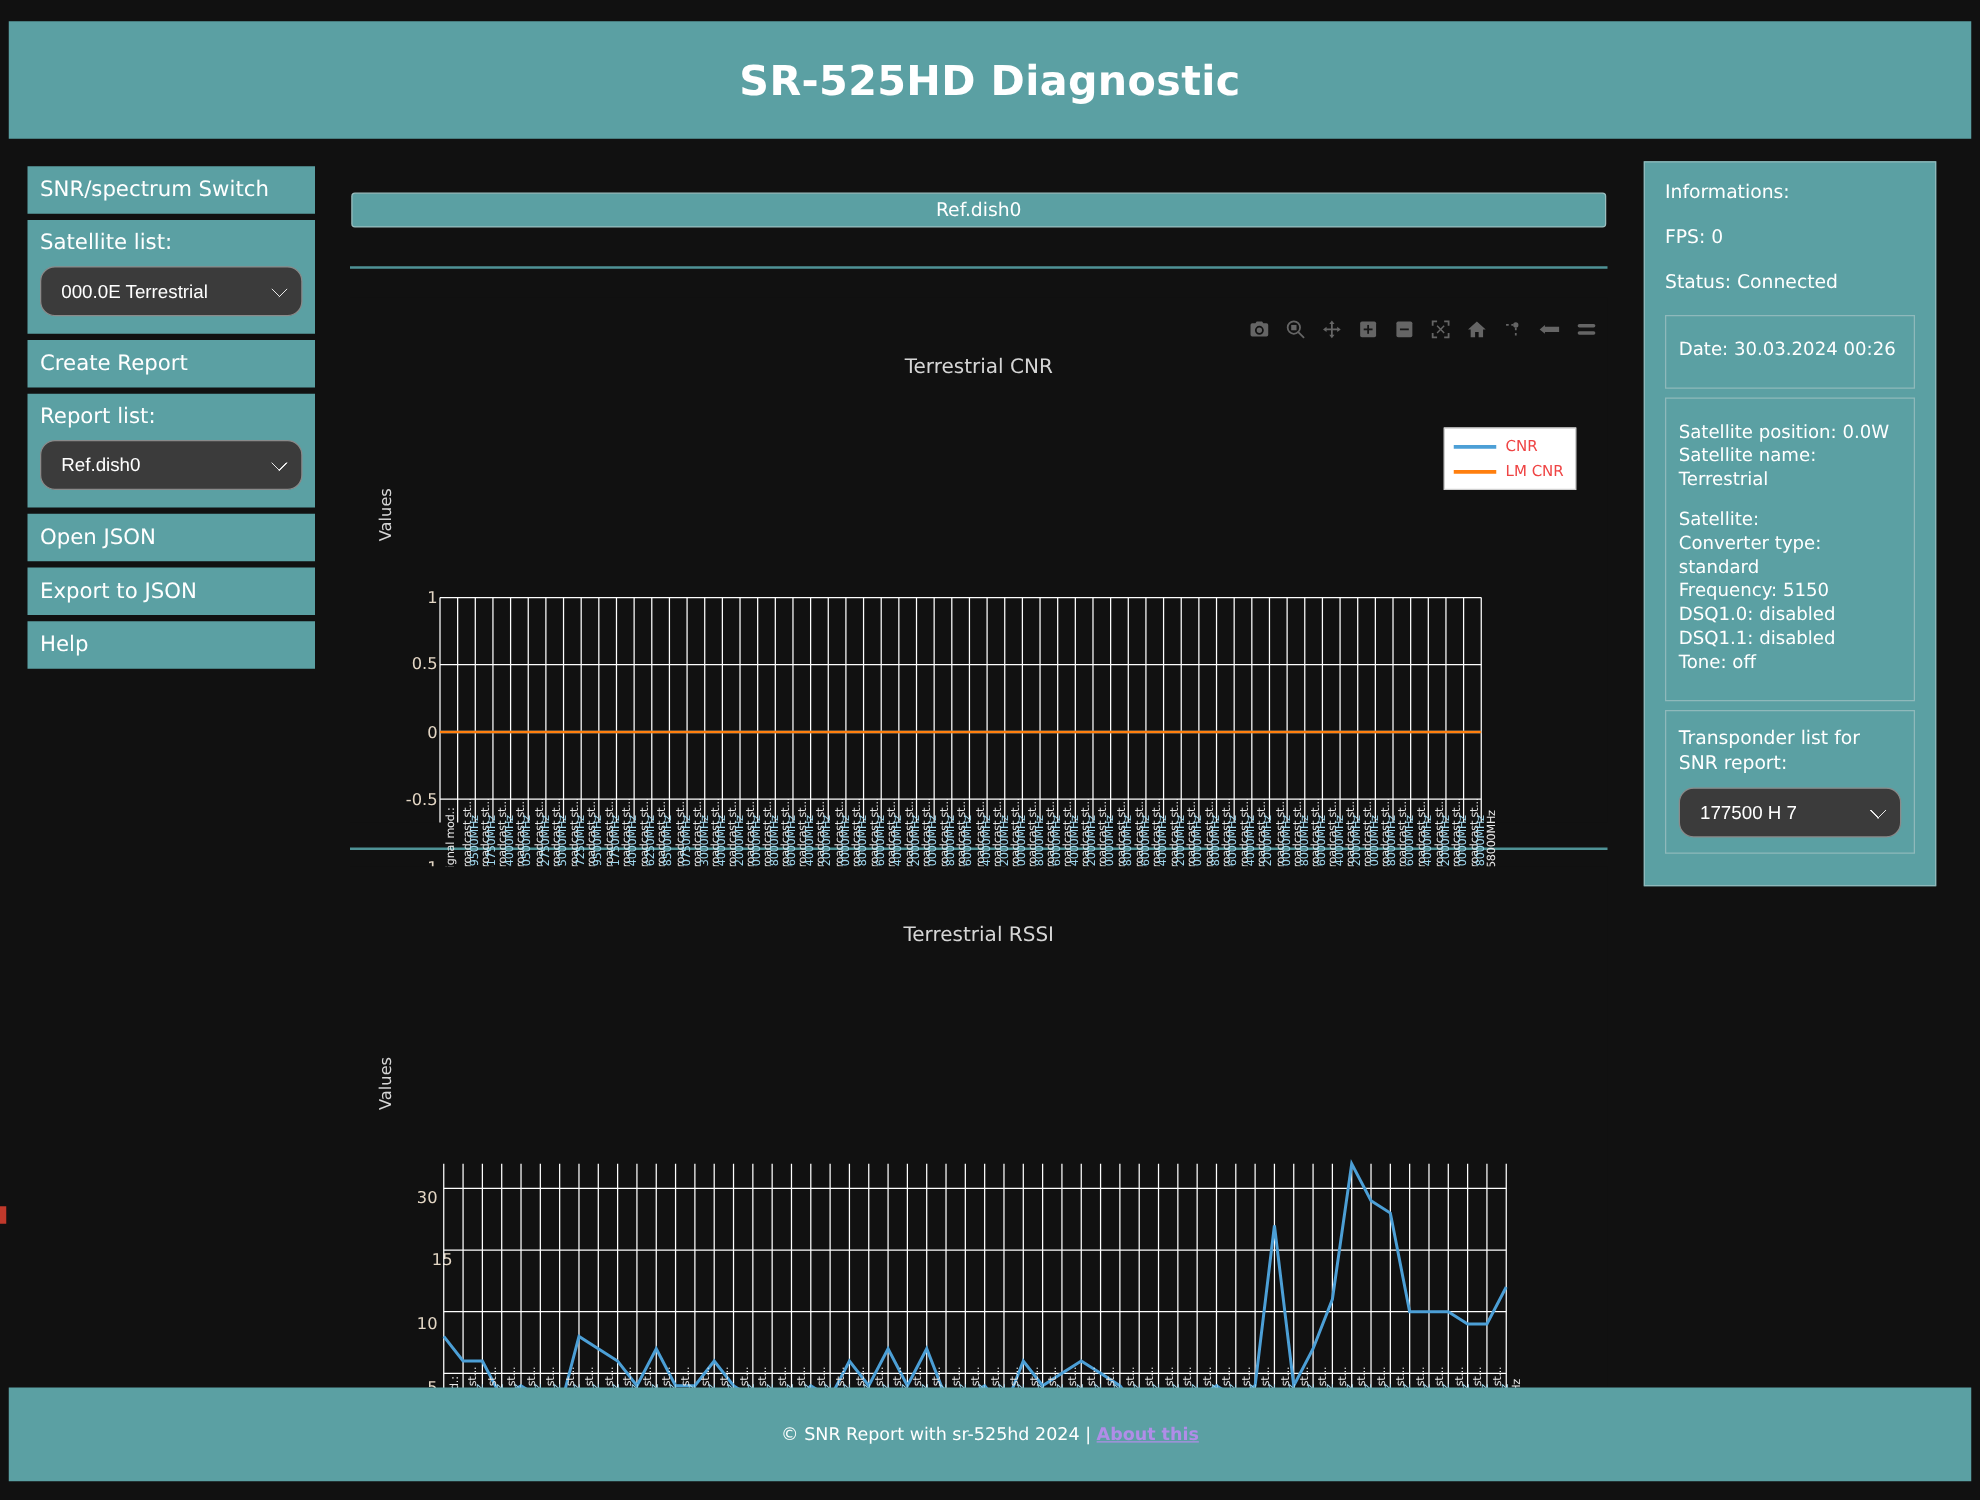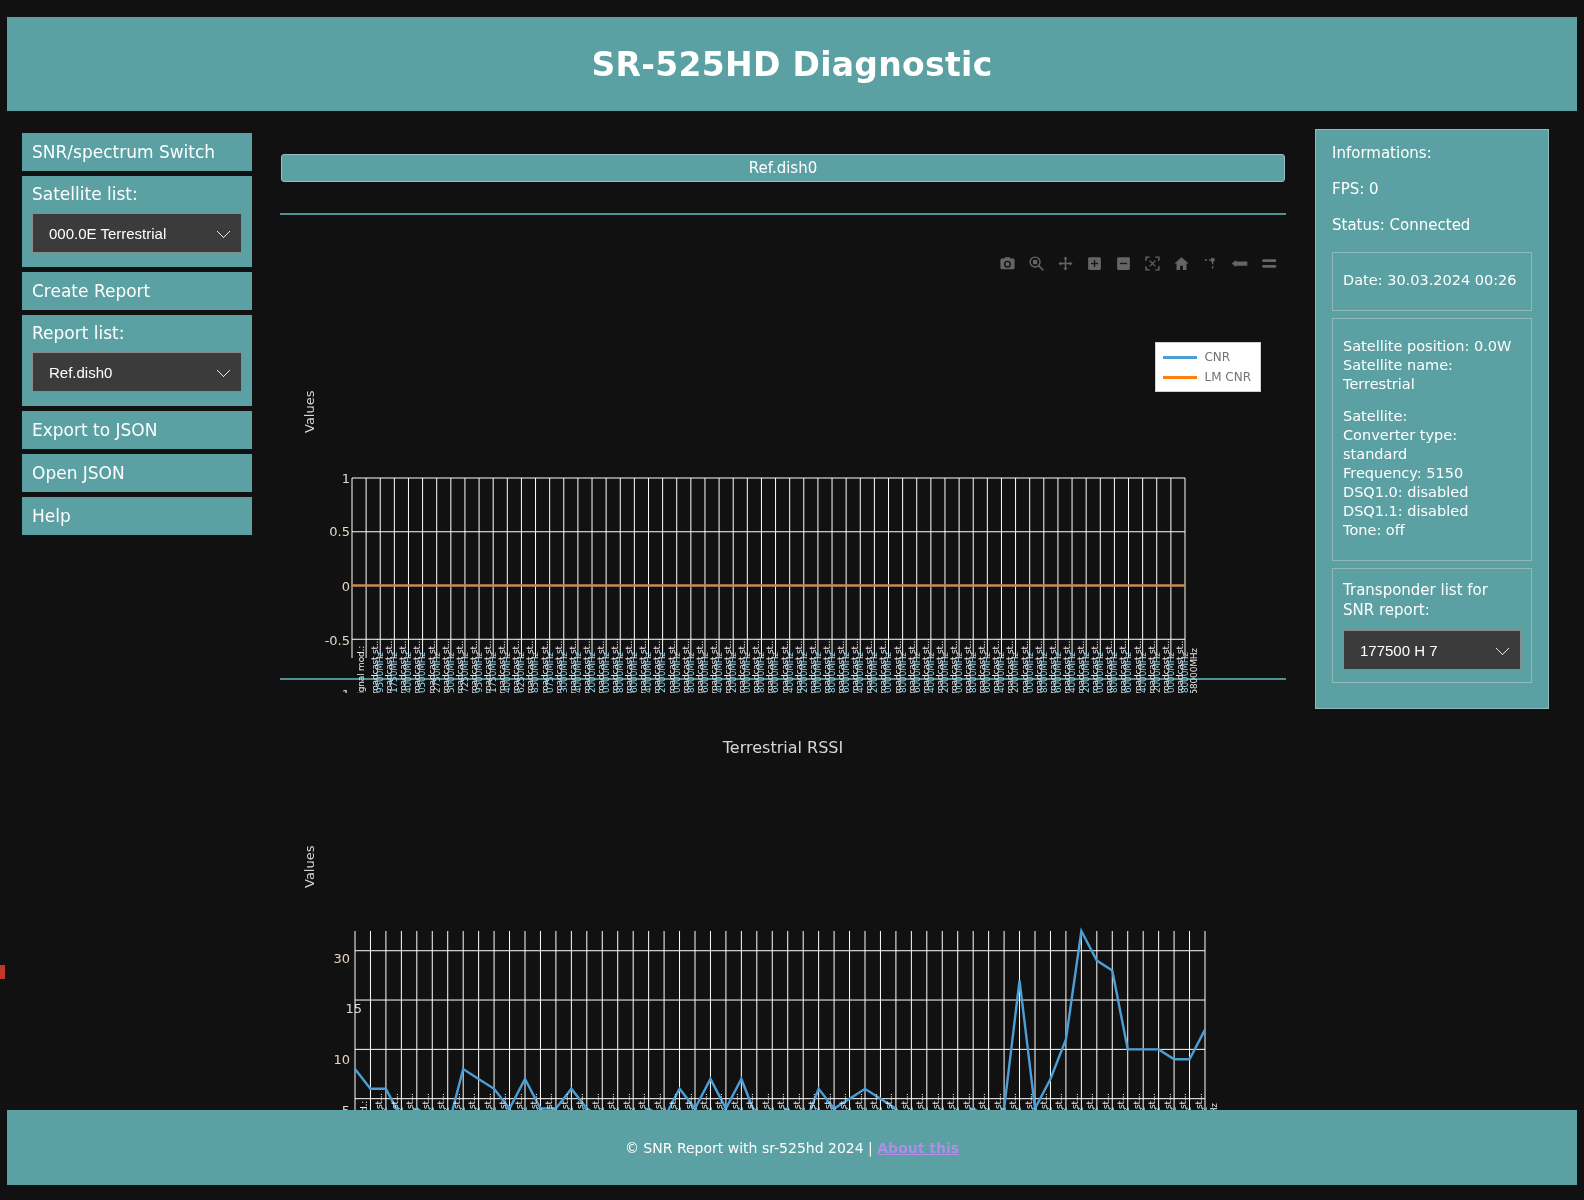--- a/index.html
+++ b/index.html
@@ -57,21 +57,21 @@
   .side-group-label {
     color: #ffffff;
     font-size: 17px;
     margin-bottom: 9px;
   }
   select.side-select, select.info-select {
     width: 100%;
     background: #3b3b3b;
     color: #ffffff;
     border: 1px solid #8a8a8a;
-    border-radius: 0;
+    border-radius: 12px;
     padding: 8px 8px 8px 16px;
     font-size: 15px;
     font-family: "Liberation Sans", sans-serif;
     appearance: none;
     -webkit-appearance: none;
     background-image:
       linear-gradient(45deg, transparent 49%, #e8e8e8 49%, #e8e8e8 56%, transparent 56%),
       linear-gradient(-45deg, transparent 49%, #e8e8e8 49%, #e8e8e8 56%, transparent 56%);
     background-position: calc(100% - 17px) 17px, calc(100% - 11px) 17px;
     background-size: 7px 7px, 7px 7px;
@@ -164,21 +164,21 @@
   }
   .legend {
     position: absolute;
     background: #ffffff;
     border: 1px solid #d0d0d0;
     padding: 7px 9px 7px 7px;
     display: flex; flex-direction: column; gap: 6px;
   }
   .legend-row { display: flex; align-items: center; gap: 7px; }
   .legend-swatch { width: 34px; height: 3px; display: block; }
-  .legend-text { color: #737373; font-size: 12px; }
+  .legend-text { color: #ef4444; font-size: 12px; }
   
   .infopanel {
     position: absolute;
     left: 1315px; top: 129px;
     width: 234px;
     background: #5ba0a3;
     border: 1px solid #8fb9bb;
     padding: 14px 16px 18px 16px;
   }
   .info-line {
@@ -245,24 +245,24 @@
     </div>
 
     <div class="side-group">
       <div class="side-group-label">Report list:</div>
       <select class="side-select">
         <option>Ref.dish0</option>
       </select>
     </div>
 
     <div class="side-btn">
+      <span>Open JSON</span>
+    </div>
+    <div class="side-btn">
       <span>Export to JSON</span>
-    </div>
-    <div class="side-btn">
-      <span>Open JSON</span>
     </div>
     <div class="side-btn">
       <span>Help</span>
     </div>
   </div>
 
   <div class="redmark"></div>
 
   <div class="center">
     <div class="refbar">
@@ -326,20 +326,21 @@
             </svg>
           </span>
         <span class="mb-icon">
             <svg width="19" height="17" viewBox="0 0 26 24" fill="#aaa">
               <rect x="4" y="6" width="20" height="4" rx="2"></rect>
               <rect x="4" y="14" width="20" height="4" rx="2"></rect>
             </svg>
           </span>
       </div>
 
+      <div class="plot-title" style="top:45px;">Terrestrial CNR</div>
 
       <div class="axis-label-y" style="left:22px; top:195px;">Values</div>
 
       <div class="tick-y" style="left:30px; top:233px;">1</div>
       <div class="tick-y" style="left:30px; top:286px;">0.5</div>
       <div class="tick-y" style="left:30px; top:341px;">0</div>
       <div class="tick-y" style="left:30px; top:395px;">-0.5</div>
       <div class="tick-y" style="left:30px; top:449px;">-1</div>
 
       <svg id="cnr-svg" width="1006" height="420" style="position:absolute;left:0;top:0;">

